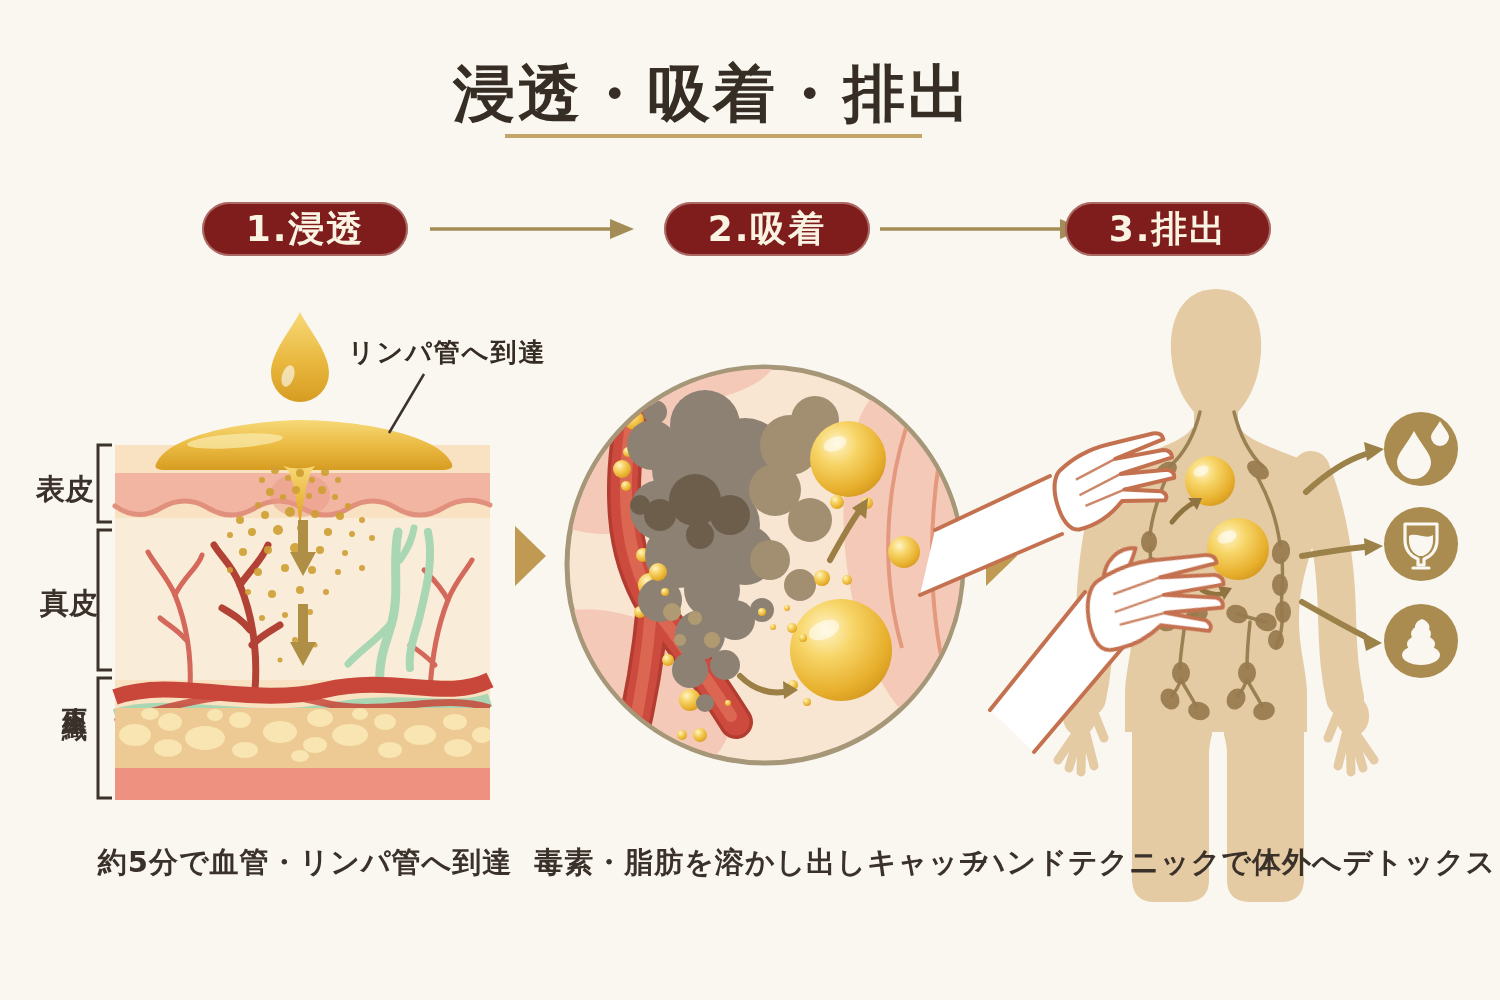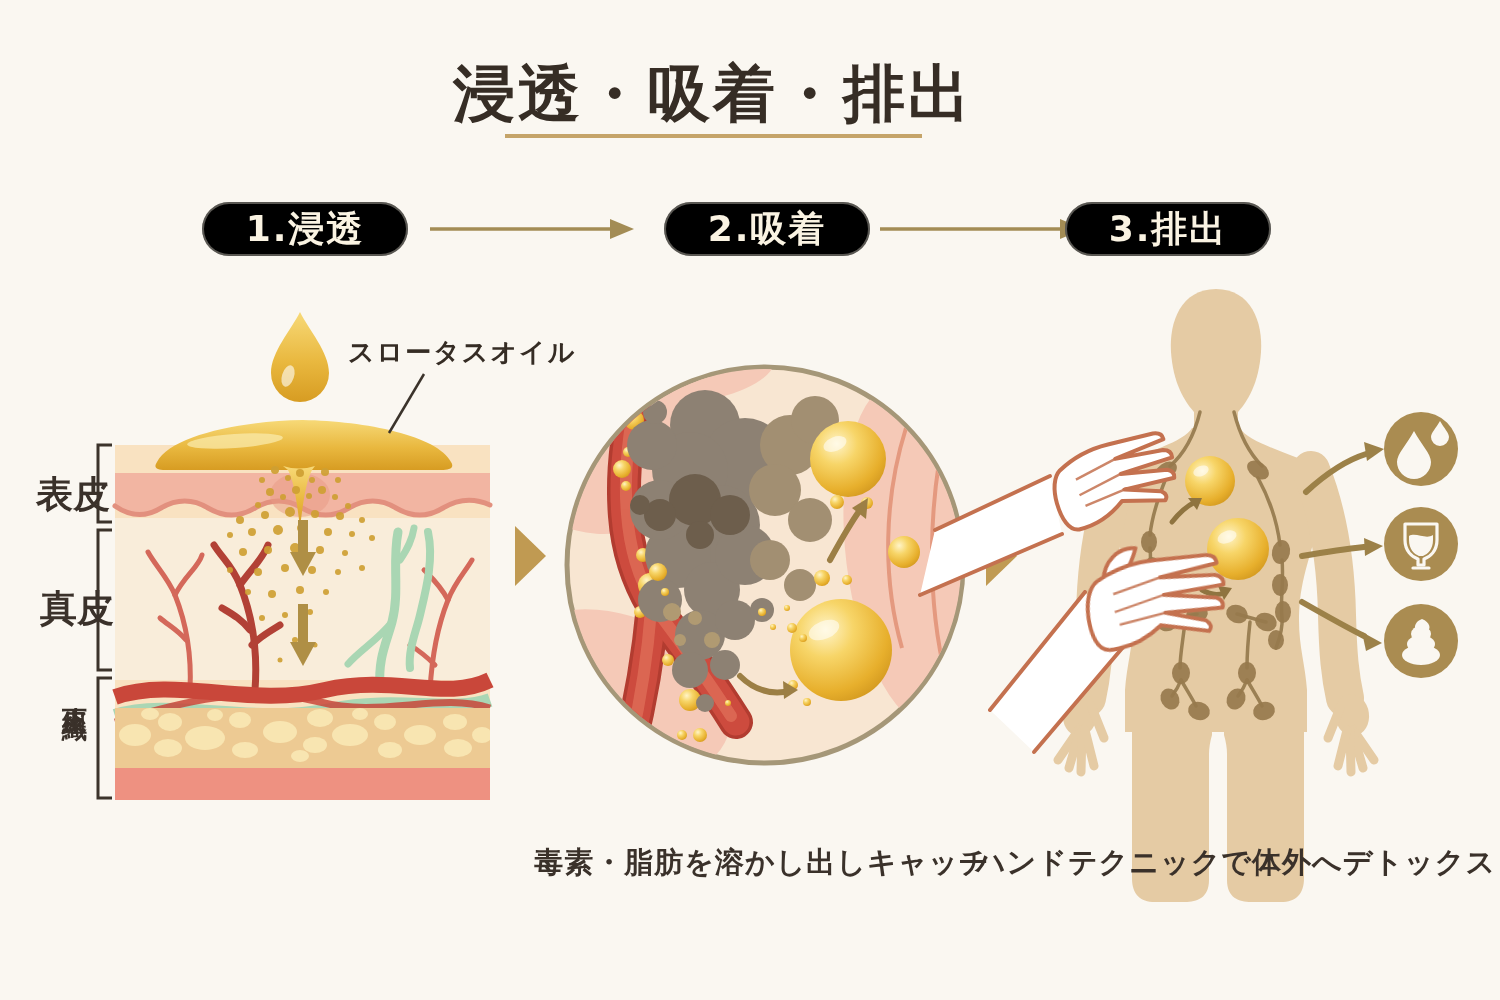--- a/index.html
+++ b/index.html
@@ -2,31 +2,31 @@
 <html lang="ja"><head>
 <meta charset="utf-8">
 <style>
   html,body{margin:0;padding:0;background:#faf7f1;}
   .canvas{position:relative;width:1500px;height:944px;background:#faf7f1;overflow:hidden;
           font-family:"DejaVu Sans",sans-serif;color:#3a312a;}
   .art{position:absolute;left:0;top:0;}
   .title{position:absolute;left:363px;top:52px;width:700px;text-align:center;
          font-size:62px;font-weight:700;letter-spacing:3px;color:#362d25;}
   .title-underline{position:absolute;left:505px;top:134px;width:417px;height:4px;background:#c5a469;}
-  .badge{position:absolute;top:202px;width:206px;height:54px;border-radius:27px;background:#000000;
+  .badge{position:absolute;top:202px;width:206px;height:54px;border-radius:27px;background:#7f1d1d;
          display:flex;align-items:center;justify-content:center;
          font-size:36px;font-weight:700;color:#faf3e2;letter-spacing:2px;
          box-shadow:inset 0 0 0 2px rgba(255,250,235,.35);}
   .badge1{left:202px;} .badge2{left:664px;} .badge3{left:1065px;}
   .caption{position:absolute;top:843px;transform:translateX(-50%);white-space:nowrap;
            font-size:29px;font-weight:600;color:#3a312a;letter-spacing:1px;}
   .cap1{left:305px;} .cap2{left:762px;} .cap3{left:1236px;}
   .oil-label{position:absolute;left:348px;top:335px;font-size:26px;font-weight:600;
              color:#352c24;letter-spacing:2px;white-space:nowrap;}
-  .layer-label{position:absolute;font-size:37px;font-weight:600;color:#3a312a;white-space:nowrap;}
+  .layer-label{position:absolute;font-size:29px;font-weight:600;color:#3a312a;white-space:nowrap;}
   .lbl-epidermis{left:36px;top:470px;}
   .lbl-dermis{left:40px;top:584px;}
   .lbl-subcutis{left:58px;top:686px;writing-mode:vertical-rl;font-size:25px;letter-spacing:3px;}
 </style>
 </head>
 <body>
 
 <div class="canvas">
 
 <svg class="art" width="1500" height="1000" viewBox="0 0 1500 1000">
@@ -465,22 +465,23 @@
   </g>
 </svg>
 
 <div class="title">浸透・吸着・排出</div>
 <div class="title-underline"></div>
 
 <div class="badge badge1">1.浸透</div>
 <div class="badge badge2">2.吸着</div>
 <div class="badge badge3">3.排出</div>
 
-<div class="oil-label">スロータスオイル</div>
+<div class="oil-label">リンパ管へ到達</div>
 
 <div class="layer-label lbl-epidermis">表皮</div>
 <div class="layer-label lbl-dermis">真皮</div>
 <div class="layer-label lbl-subcutis">皮下組織</div>
 
+<div class="caption cap1">約5分で血管・リンパ管へ到達</div>
 <div class="caption cap3">ハンドテクニックで体外へデトックス</div>
 <div class="caption cap2">毒素・脂肪を溶かし出しキャッチ</div>
 
 </div>
 
 </body></html>

